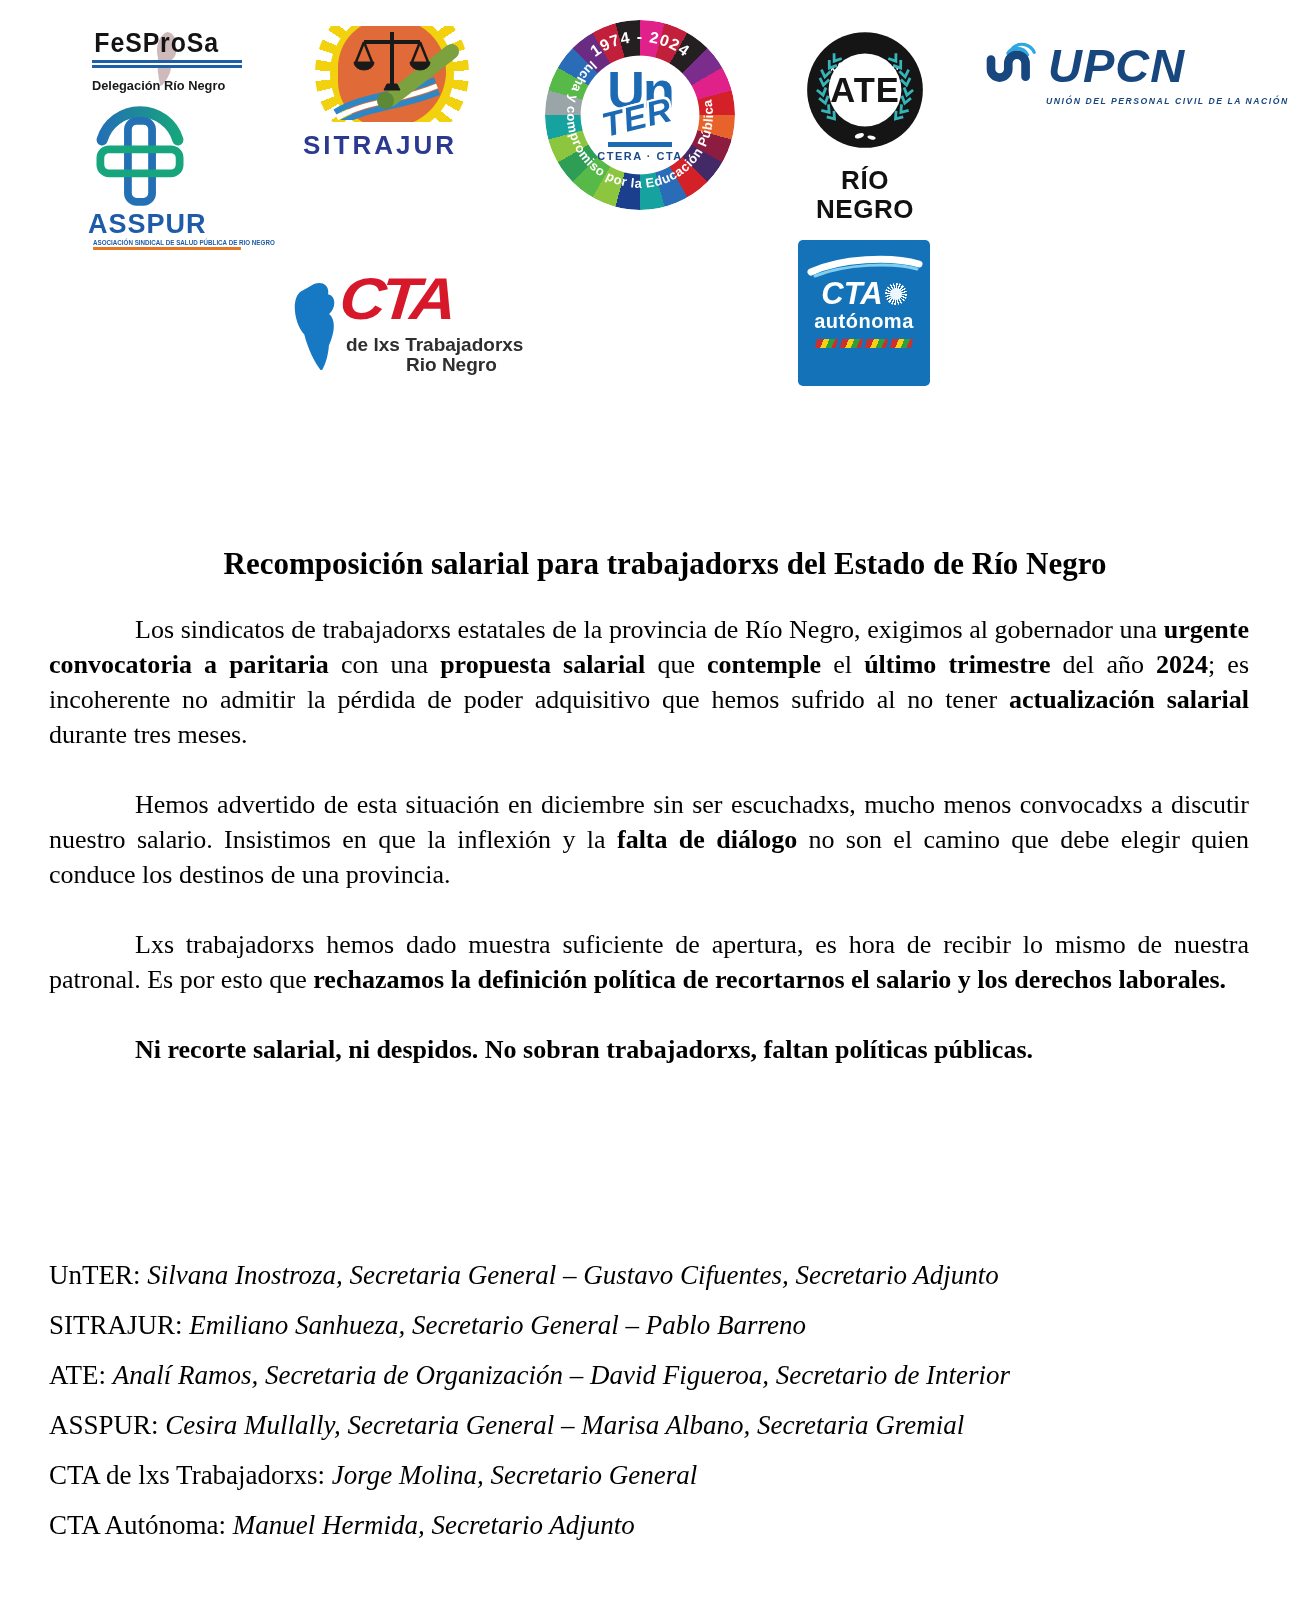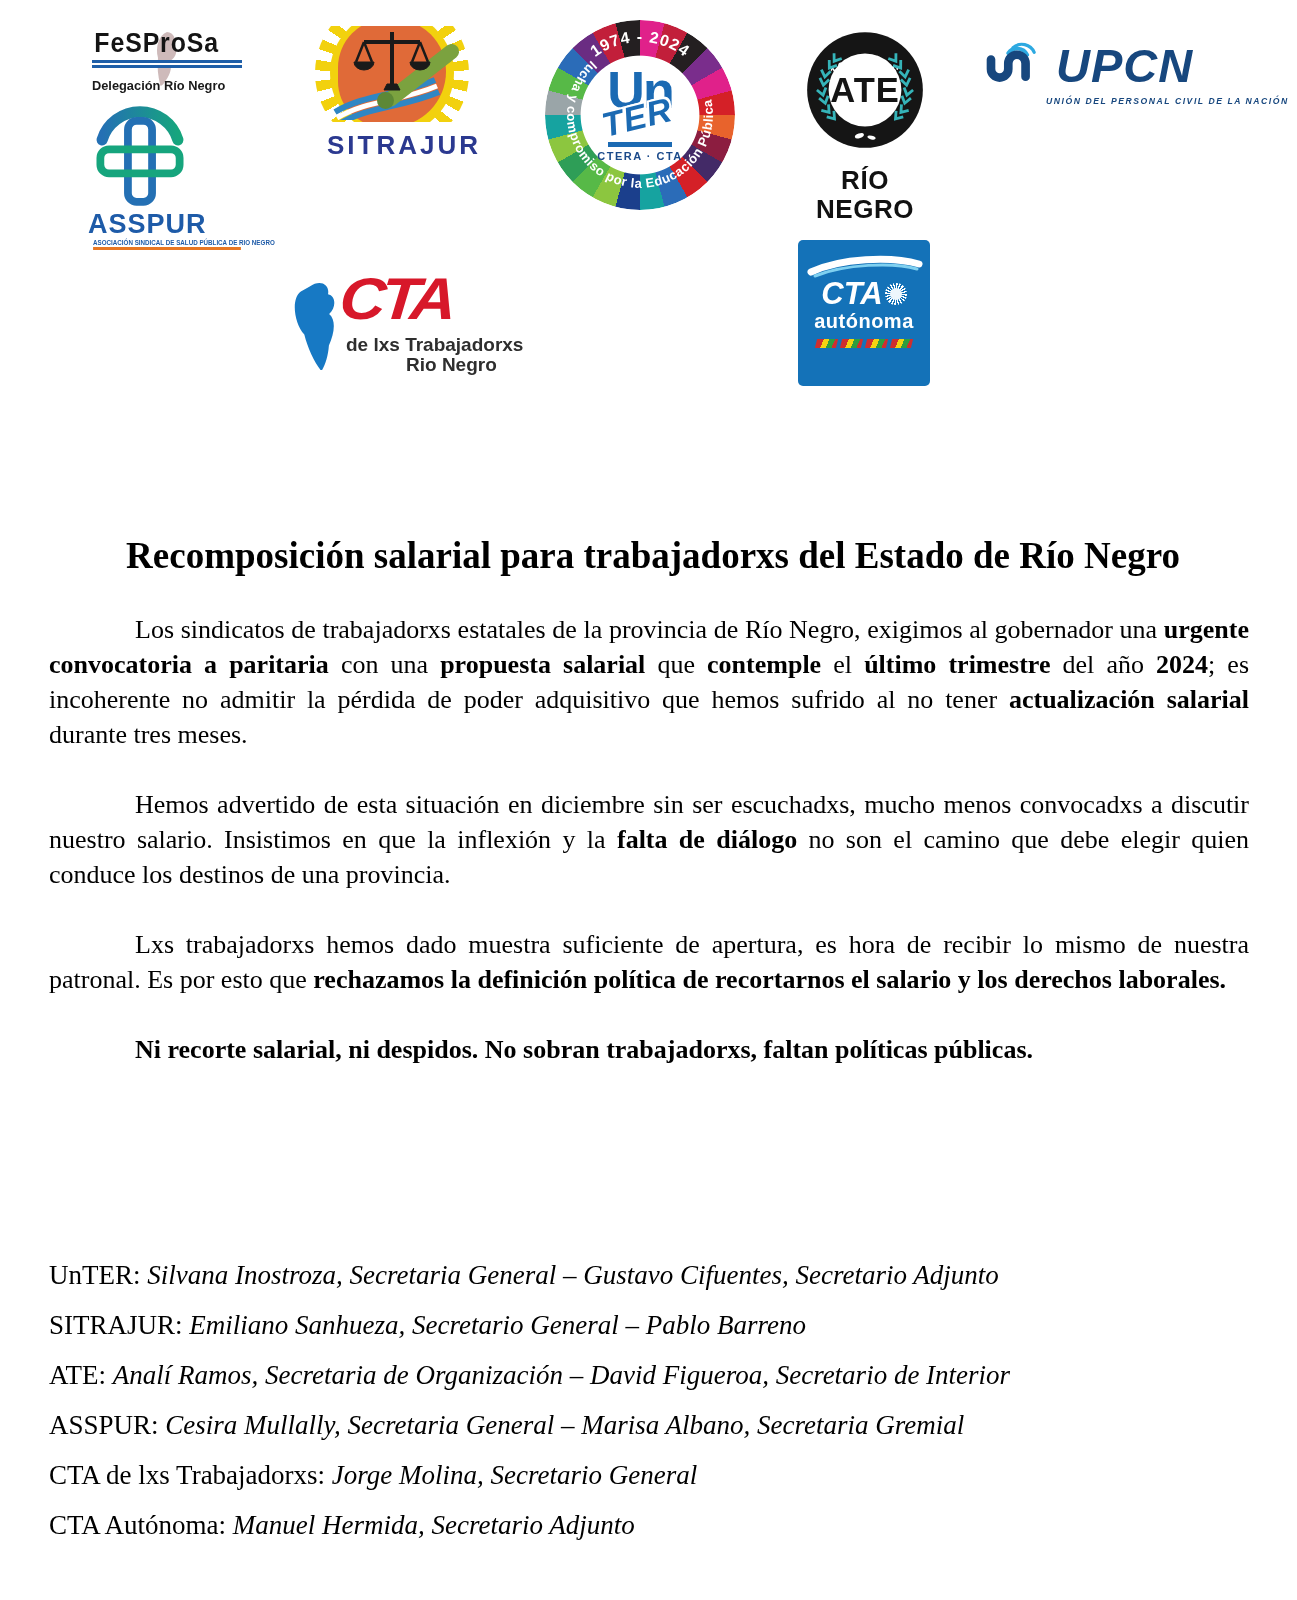--- a/index.html
+++ b/index.html
@@ -17,21 +17,21 @@
   .fsp-lines{position:relative;z-index:1;height:9px;margin:1px 4px 0 4px;
              background:linear-gradient(#1f5fa8 0 3px,#ffffff 3px 5px,#1f5fa8 5px 8px,transparent 8px);}
   .fsp-sub{position:relative;z-index:1;margin-top:9px;font-weight:bold;font-size:13.5px;color:#1a1a1a;
            transform:scaleX(.95);}
   .asspur-svg{margin-top:2px;}
   .asspur-title{font-weight:bold;font-size:27px;letter-spacing:1px;color:#1e5ba8;line-height:1;}
   .asspur-cap{margin:1px 2px 0 2px;font-weight:bold;font-size:6.5px;color:#1e5ba8;
               border-bottom:3px solid #e87722;padding-bottom:1px;white-space:nowrap;transform:scaleX(.96);}
 
   
-  .sitrajur{left:303px;top:26px;width:178px;text-align:right;font-family:"Liberation Sans",sans-serif;}
+  .sitrajur{left:303px;top:26px;width:178px;text-align:left;font-family:"Liberation Sans",sans-serif;}
   .sun{position:relative;width:178px;height:96px;overflow:hidden;}
   .sun-rays{position:absolute;left:12px;top:-30px;width:154px;height:154px;border-radius:50%;
             background:repeating-conic-gradient(#f2d10e 0deg 8deg,rgba(255,255,255,0) 8deg 16deg);}
   .sun-core{position:absolute;left:27px;top:-15px;width:124px;height:124px;border-radius:50%;background:#f2d10e;}
   .sun-blob{position:absolute;left:35px;top:-7px;width:108px;height:108px;border-radius:48% 52% 55% 45%;background:#e06a38;}
   .sun-river{position:absolute;left:28px;top:50px;}
   .sun-arm{position:absolute;left:82px;top:70px;width:92px;height:15px;background:#7ba23f;border-radius:8px;
            transform:rotate(-38deg);transform-origin:left center;}
   .sun-hand{position:absolute;left:74px;top:66px;width:17px;height:17px;border-radius:50%;background:#5d8836;}
   .sun-scales{position:absolute;left:50%;top:2px;transform:translateX(-50%);}
@@ -59,21 +59,21 @@
   .unter-bar{width:64px;height:5px;background:#1b6ab3;margin:26px auto 3px auto;}
   .unter-aff{font-weight:bold;font-size:11px;letter-spacing:1.5px;color:#1b4a8a;}
 
   
   .ate{left:795px;top:20px;width:140px;text-align:center;font-family:"Liberation Sans",sans-serif;}
   .ate-region{margin-top:2px;font-weight:800;font-size:25px;letter-spacing:0.5px;color:#111;transform:scaleX(1.04);}
 
   
   .upcn{left:980px;top:36px;width:235px;font-family:"Liberation Sans",sans-serif;color:#17477e;}
   .upcn-row{display:flex;align-items:center;}
-  .upcn-word{font-weight:800;font-style:italic;font-size:47px;letter-spacing:1px;line-height:1;margin-left:10px;}
+  .upcn-word{font-weight:800;font-style:italic;font-size:47px;letter-spacing:1px;line-height:1;margin-left:2px;}
   .upcn-tag{margin:2px 0 0 66px;font-weight:bold;font-size:8.6px;letter-spacing:1.55px;white-space:nowrap;font-style:italic;}
 
   
   .ctat{left:288px;top:272px;width:250px;font-family:"Liberation Sans",sans-serif;}
   .ctat-map{position:absolute;left:0;top:6px;}
   .ctat-word{position:absolute;left:52px;top:-10px;font-weight:800;font-style:italic;font-size:64px;
              letter-spacing:-5px;color:#d7182a;transform:skew(-5deg) scaleY(.92);}
   .ctat-l1{position:absolute;left:58px;top:62px;font-weight:bold;font-size:19px;color:#2e2e2e;white-space:nowrap;}
   .ctat-l2{position:absolute;left:118px;top:82px;font-weight:bold;font-size:19px;color:#2e2e2e;white-space:nowrap;}
 
@@ -85,22 +85,22 @@
   .ctaa-word{font-weight:800;font-style:italic;font-size:31px;letter-spacing:0;line-height:1;}
   .ctaa-sun{width:22px;height:22px;margin-left:2px;border-radius:50%;
             background:repeating-conic-gradient(#fff 0 9deg,rgba(255,255,255,0) 9deg 18deg);position:relative;}
   .ctaa-sun::after{content:"";position:absolute;inset:5px;border-radius:50%;background:#eef6fc;}
   .ctaa-l1{font-weight:600;font-size:20px;letter-spacing:.5px;margin-top:1px;}
   .ctaa-flags{display:flex;justify-content:center;gap:4px;margin-top:6px;}
   .ctaa-flag{width:21px;height:9px;transform:skew(-14deg);
              background:linear-gradient(100deg,#cf2e2e 0 30%,#f5d312 30% 55%,#2e9e3f 55% 80%,#cf2e2e 80%);}
 
   
-  .doc-title{position:absolute;left:49px;top:530px;width:1200px;margin:4px;text-align:center;
-             font-size:37px;font-weight:bold;}
+  .doc-title{position:absolute;left:49px;top:530px;width:1200px;margin:16px;text-align:center;
+             font-size:31px;font-weight:bold;}
   .doc-body{position:absolute;left:49px;top:612px;width:1200px;font-size:26px;line-height:35px;}
   .doc-body p{margin:0 0 35px 0;text-align:justify;text-indent:86px;}
   .doc-body p.slogan{text-align:left;}
   .doc-date{position:absolute;left:49px;top:1140px;width:1185px;text-align:right;font-size:26px;margin:0;}
   .signatures{position:absolute;left:49px;top:1250px;width:1210px;font-size:27px;line-height:50px;}
   .signatures p{margin:0;white-space:nowrap;}
   .b{font-weight:bold;}
   .i{font-style:italic;}
 </style>
 </head>

